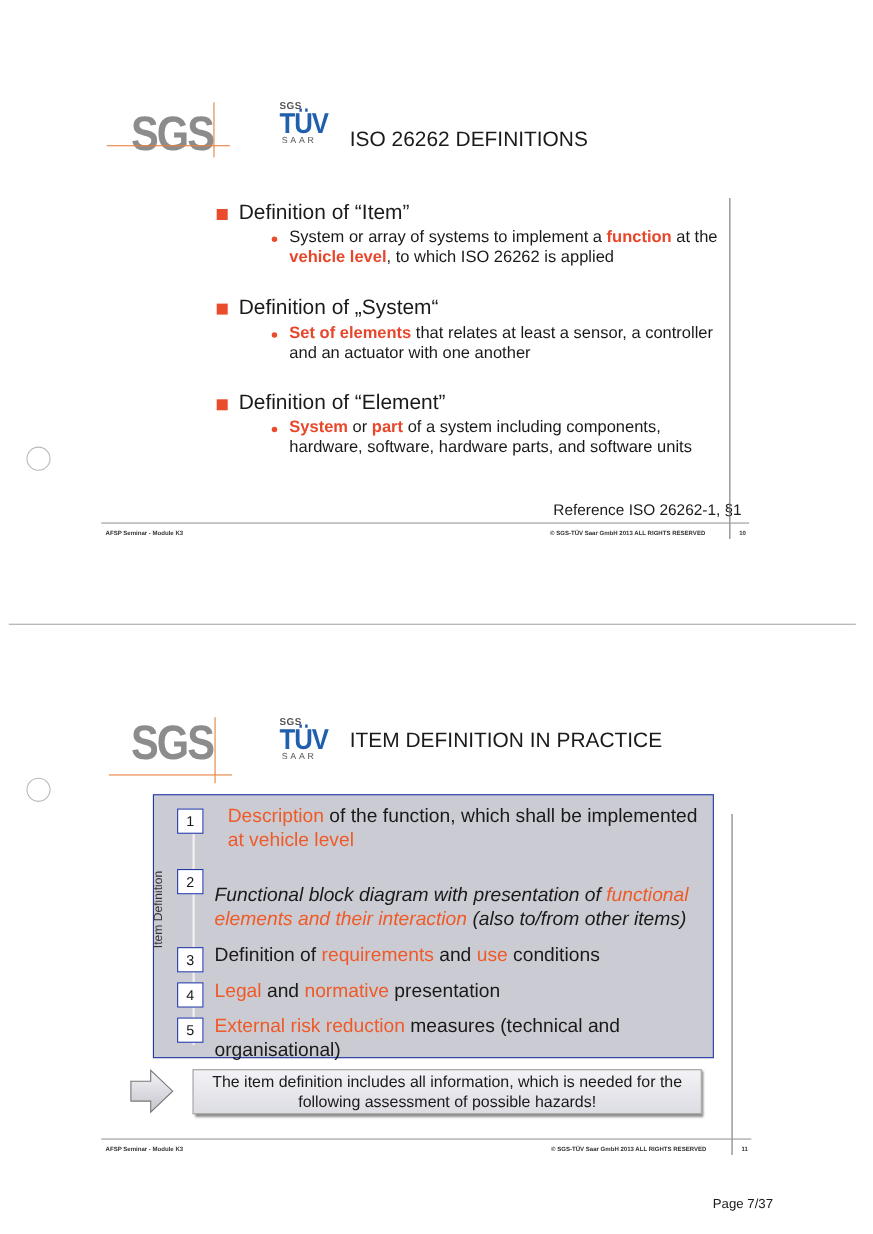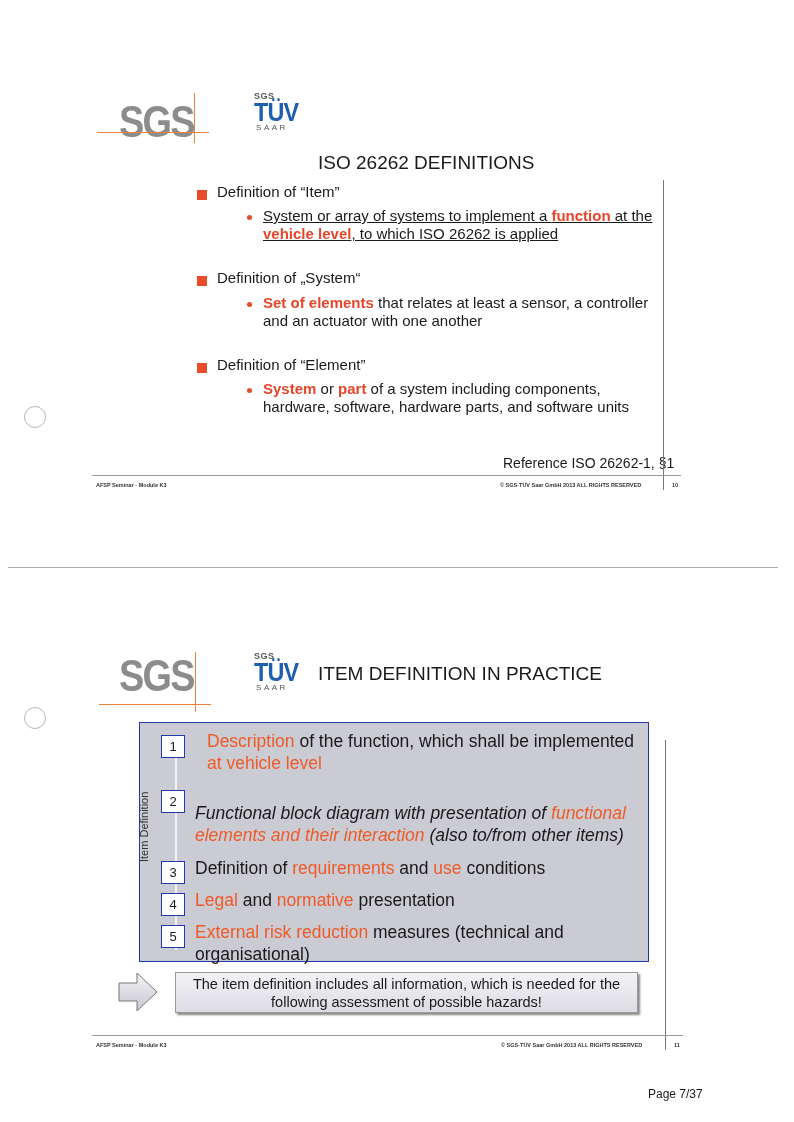--- a/index.html
+++ b/index.html
@@ -13,21 +13,21 @@
               color:#8c8c8c; letter-spacing:-2px; transform:scaleX(0.86); transform-origin:left top; line-height:1; }
   .sgs-hline { position:absolute; height:1px; background:#e8823c; }
   .sgs-vline { position:absolute; width:1px; background:#e8823c; }
   .tuv { position:absolute; width:40px; text-align:center; }
   .tuv .top { font-size:9px; font-weight:bold; color:#555; letter-spacing:0.5px; line-height:10px; text-align:left; padding-left:2px;}
   .tuv .mid { font-size:26px; font-weight:bold; color:#1f5fae; line-height:22px; letter-spacing:-1px; transform:scaleX(0.9); }
   .tuv .bot { font-size:8px; color:#555; letter-spacing:2.5px; line-height:10px; }
   .slide-title { position:absolute; font-size:19px; color:#1a1a1a; }
 
   
-  .def-head { position:absolute; left:217px; font-size:15px; color:#1a1a1a; }
+  .def-head { position:absolute; left:217px; font-size:19px; color:#1a1a1a; }
   .def-sq { position:absolute; left:197px; width:10px; height:10px; background:#ea4b2b; }
   .def-dot { position:absolute; left:247px; width:5px; height:5px; border-radius:50%; background:#ea4b2b; }
   .def-body { position:absolute; left:263px; width:400px; font-size:15px; line-height:18px; color:#1a1a1a; }
   .hl { color:#e8462a; font-weight:bold; }
   .rvline { position:absolute; width:1px; background:#777; }
   .footline { position:absolute; height:1px; background:#999; }
   .foot-l { position:absolute; font-size:5.5px; font-weight:bold; color:#333; }
   .foot-r { position:absolute; font-size:5.5px; font-weight:bold; color:#333; }
   .foot-n { position:absolute; font-size:5.5px; font-weight:bold; color:#333; }
   .ref { position:absolute; font-size:14px; color:#1a1a1a; }
@@ -57,26 +57,26 @@
 <div>
   <div class="sgs-logo" style="left:119px; top:100px;">SGS</div>
   <div class="sgs-hline" style="left:97px; top:132px; width:112px;"></div>
   <div class="sgs-vline" style="left:194px; top:93px; height:50px;"></div>
 
   <div class="tuv" style="left:252px; top:91px;">
     <div class="top">SGS</div>
     <div class="mid">TÜV</div>
     <div class="bot">SAAR</div>
   </div>
-  <div class="slide-title" style="left:318px; top:117px;margin-top:35px;">ISO 26262 DEFINITIONS</div>
+  <div class="slide-title" style="left:318px; top:117px;">ISO 26262 DEFINITIONS</div>
 
   <div class="def-sq" style="top:190px;"></div>
   <div class="def-head" style="top:183px;">Definition of “Item”</div>
   <div class="def-dot" style="top:215px;"></div>
-  <div class="def-body" style="top:207px;text-decoration:underline;">
+  <div class="def-body" style="top:207px;">
     <span>System or array of systems to implement a </span><span class="hl">function</span><span> at the </span><span class="hl">vehicle level</span><span>, to which ISO 26262 is applied</span>
   </div>
 
   <div class="def-sq" style="top:276px;"></div>
   <div class="def-head" style="top:269px;">Definition of „System“</div>
   <div class="def-dot" style="top:302px;"></div>
   <div class="def-body" style="top:294px;">
     <span class="hl">Set of elements</span><span> that relates at least a sensor, a controller and an actuator with one another</span>
   </div>
 

